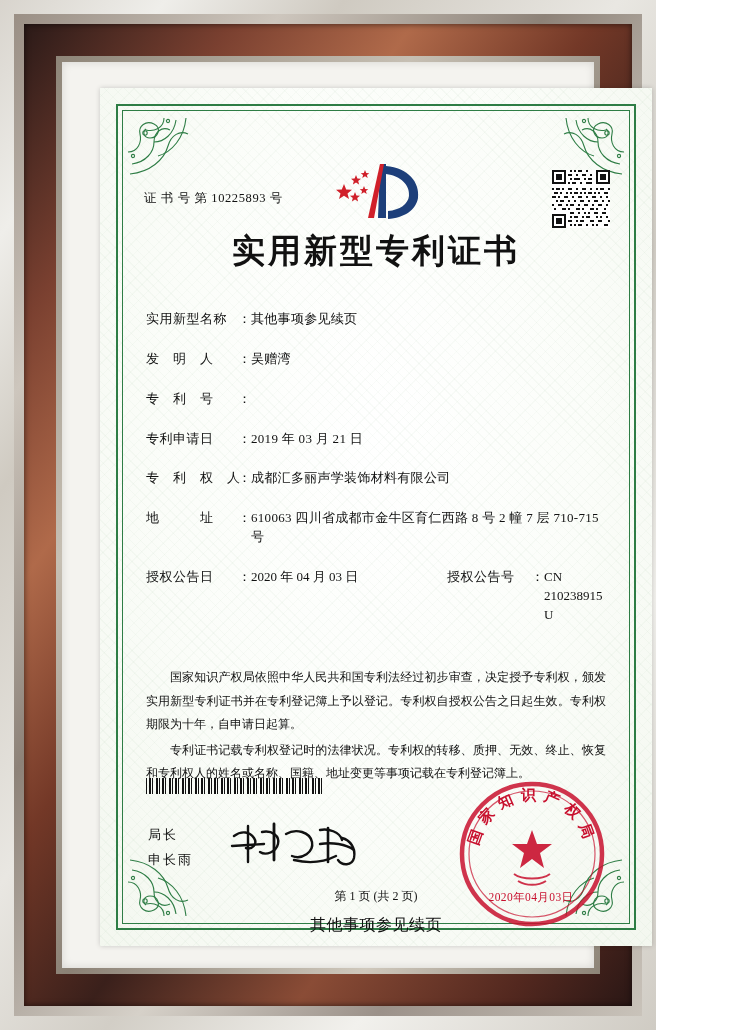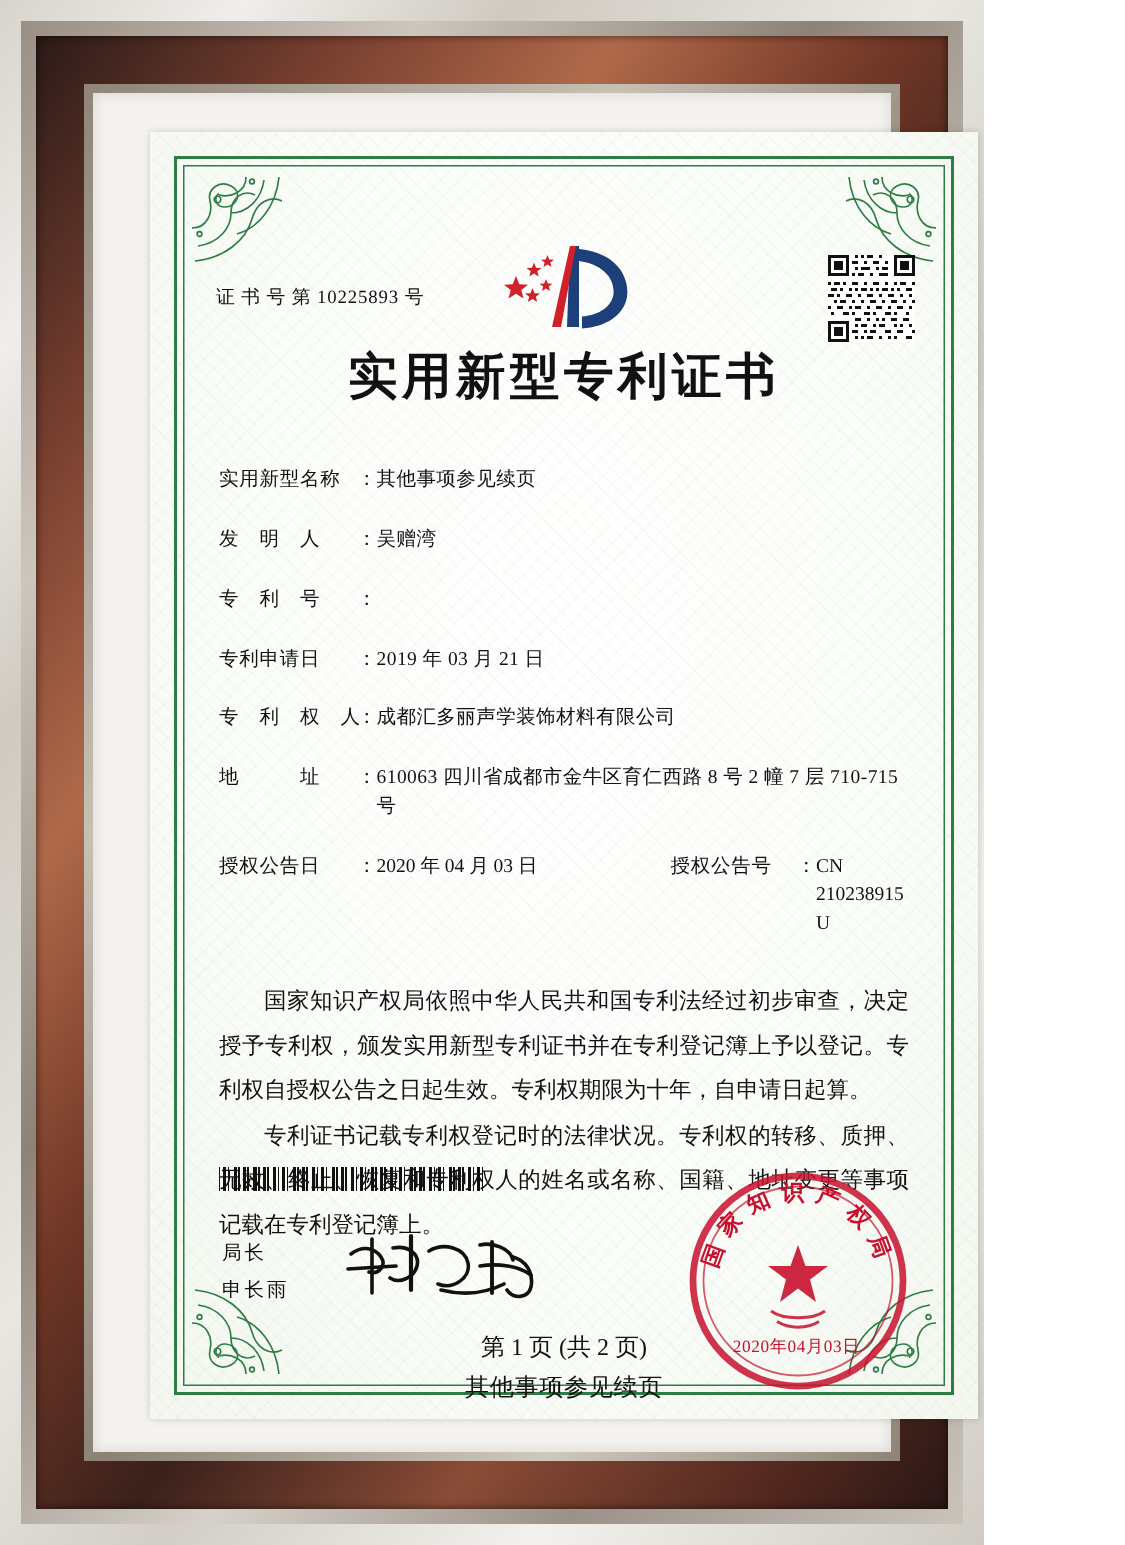--- a/index.html
+++ b/index.html
@@ -164,23 +164,23 @@
   }
   .field.twocol .val2wrap {
     display: flex;
     flex: 1;
   }
   .field.twocol .val-left { width: 196px; flex: 0 0 196px; }
   .field.twocol .lbl2 { flex: 0 0 84px; letter-spacing:.5px; }
 
   
   .paras {
-    margin-top: 30px;
+    margin-top: 42px;
     padding: 0 6px;
-    font-size: 15px;
+    font-size: 12px;
     line-height: 1.95;
     color: #111;
     text-align: justify;
   }
   .paras p {
     margin: 0 0 2px 0;
     text-indent: 2em;
   }
 
   
@@ -226,21 +226,21 @@
     font-size: 11.5px;
     color: #c8102e;
     letter-spacing: .4px;
   }
 
   .page-no {
     position: absolute;
     left: 0; right: 0;
     top: 800px;
     text-align: center;
-    font-size: 16px;
+    font-size: 12px;
     color: #111;
   }
   .footnote {
     position: absolute;
     left: 0; right: 0;
     bottom: 10px;
     text-align: center;
     font-size: 16px;
     color: #111;
     letter-spacing: .5px;

